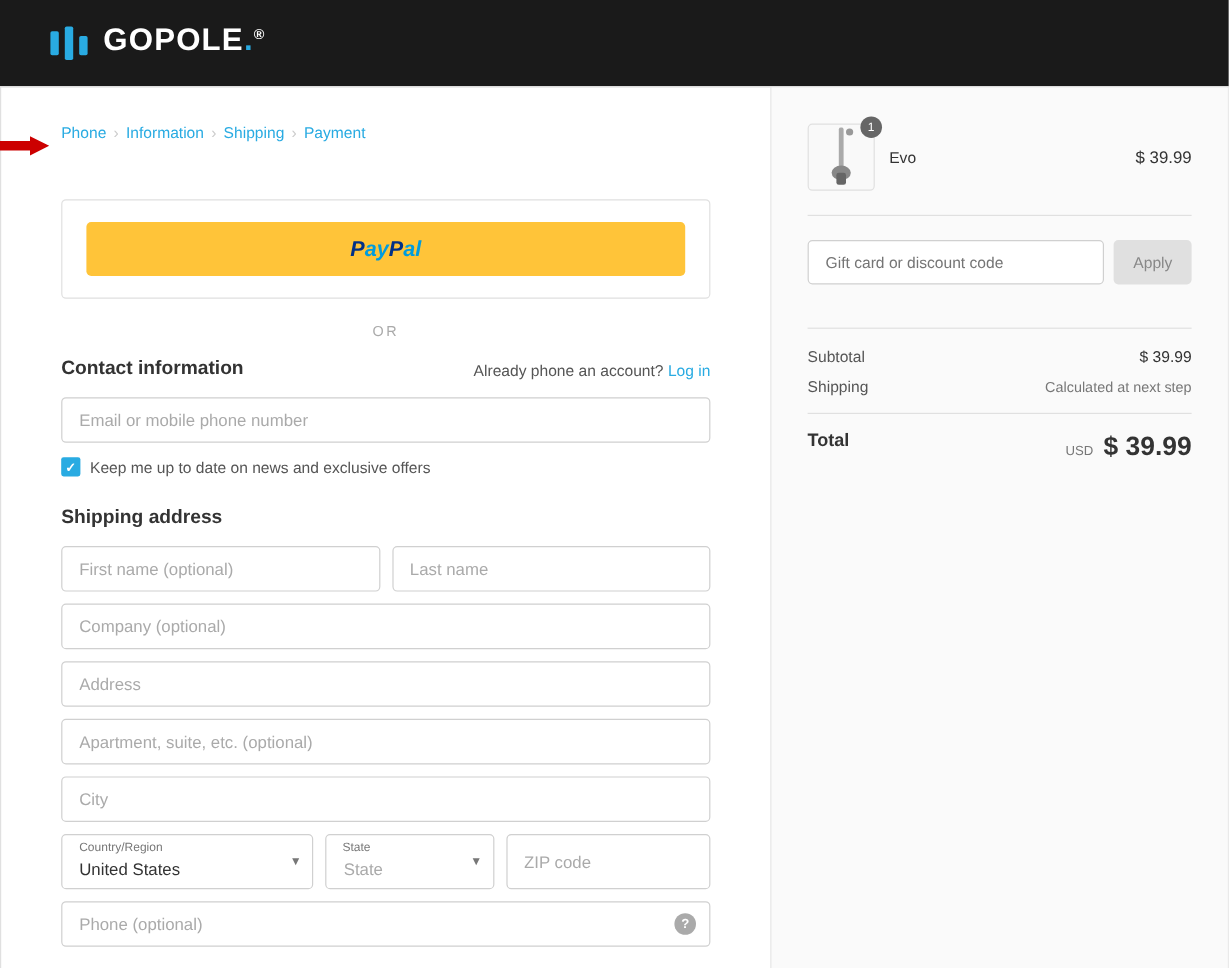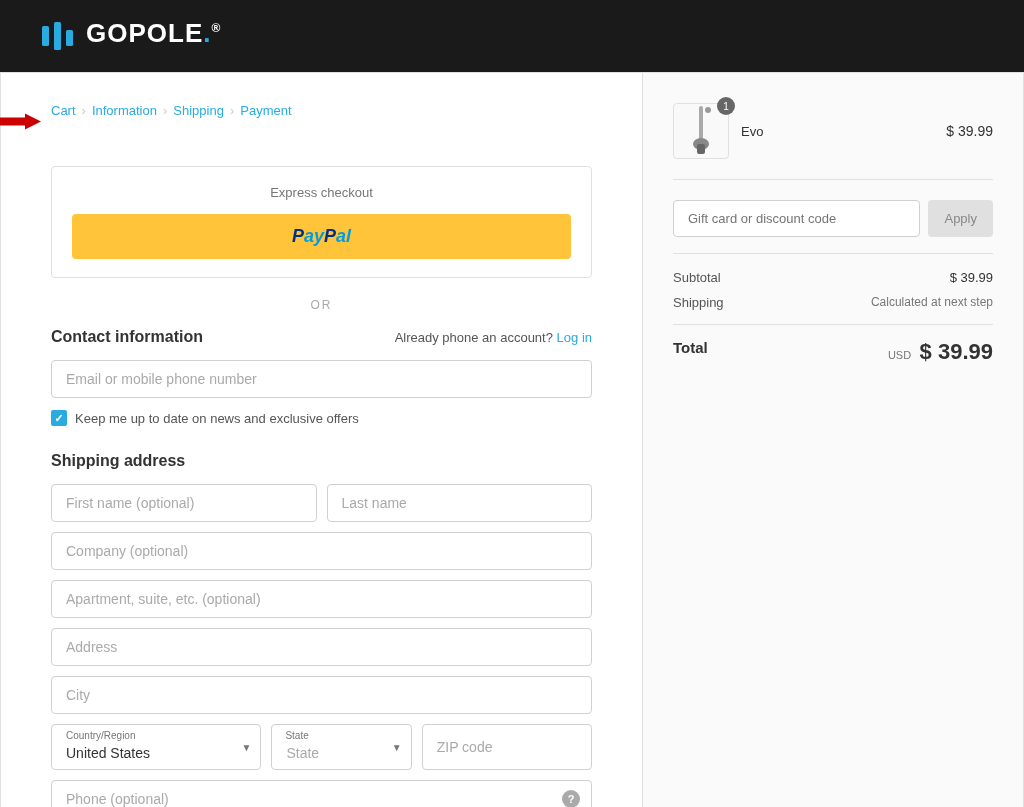--- a/index.html
+++ b/index.html
@@ -69,26 +69,26 @@
 
     
     .product-row { display: flex; align-items: center; justify-content: space-between; margin-bottom: 20px; padding-bottom: 20px; border-bottom: 1px solid #e0e0e0; }
     .product-info { display: flex; align-items: center; gap: 12px; }
     .product-image { position: relative; }
     .product-img-box { width: 56px; height: 56px; border: 1px solid #e0e0e0; border-radius: 4px; background: #f9f9f9; display: flex; align-items: center; justify-content: center; }
     .product-badge { position: absolute; top: -6px; right: -6px; background: #666; color: white; border-radius: 50%; width: 18px; height: 18px; font-size: 10px; display: flex; align-items: center; justify-content: center; }
     .product-name { font-size: 13px; color: #333; font-weight: 500; }
     .product-price { font-size: 14px; color: #333; }
 
-    .discount-row { display: flex; gap: 8px; margin-bottom: 16px; }
+    .discount-row { display: flex; gap: 8px; margin-bottom: 36px; }
     .discount-input { flex: 1; border: 1px solid #d0d0d0; border-radius: 4px; padding: 10px 14px; font-size: 13px; color: #aaa; outline: none; background: white; }
     .btn-apply { background: #e0e0e0; border: none; border-radius: 4px; padding: 10px 16px; font-size: 13px; color: #888; cursor: pointer; }
 
     .totals { border-top: 1px solid #e0e0e0; padding-top: 16px; }
-    .total-row { display: flex; justify-content: space-between; margin-bottom: 10px; font-size: 13px; }
+    .total-row { display: flex; justify-content: space-between; margin-bottom: 10px; font-size: 13px; align-items: flex-end; }
     .total-label { color: #555; }
     .total-value { color: #333; }
     .shipping-value { color: #777; font-size: 12px; }
 
     .grand-total { display: flex; justify-content: space-between; align-items: flex-start; margin-top: 14px; padding-top: 14px; border-top: 1px solid #e0e0e0; }
     .grand-label { font-size: 15px; font-weight: 600; }
     .grand-value { font-size: 22px; font-weight: 700; color: #333; }
     .grand-usd { font-size: 11px; color: #777; margin-right: 4px; font-weight: normal; }
     .grand-dollar { font-size: 16px; }
   </style>
@@ -113,32 +113,31 @@
   <div class="left-panel">
 
     <div style="position:relative; display:flex; align-items:center; margin-bottom:24px;">
 
       <div style="position:absolute; left:-70px; top:50%; transform:translateY(-50%);">
         <svg width="60" height="24" viewBox="0 0 60 24">
           <polygon points="0,8 44,8 44,4 60,12 44,20 44,16 0,16" fill="#cc0000"></polygon>
         </svg>
       </div>
       <nav class="breadcrumb">
-        <a>Cart</a>
+        <a>Phone</a>
         <span class="breadcrumb-sep">›</span>
         <span class="breadcrumb-active">Information</span>
         <span class="breadcrumb-sep">›</span>
         <a>Shipping</a>
         <span class="breadcrumb-sep">›</span>
         <a>Payment</a>
       </nav>
     </div>
 
     <div class="express-checkout">
-      <div class="express-checkout-title">Express checkout</div>
       <div class="express-buttons">
         <button class="btn-paypal">
           <span style="font-style:italic; font-weight:800; font-size:18px;">
             <span style="color:#003087;">P</span><span style="color:#009cde;">ay</span><span style="color:#003087;">P</span><span style="color:#009cde;">al</span>
           </span>
         </button>
       </div>
     </div>
 
     <div class="or-divider">OR</div>
@@ -166,25 +165,25 @@
       <div class="form-row">
         <input class="form-input" type="text" placeholder="First name (optional)" style="">
         <input class="form-input" type="text" placeholder="Last name" style="">
       </div>
 
       <div class="form-group">
         <input class="form-input" type="text" placeholder="Company (optional)" style="">
       </div>
 
       <div class="form-group">
+        <input class="form-input" type="text" placeholder="Address" style="">
+      </div>
+
+      <div class="form-group">
         <input class="form-input" type="text" placeholder="Apartment, suite, etc. (optional)" style="">
-      </div>
-
-      <div class="form-group">
-        <input class="form-input" type="text" placeholder="Address" style="">
       </div>
 
       <div class="form-group">
         <input class="form-input" type="text" placeholder="City" style="">
       </div>
 
       <div class="country-state-row">
         <div class="country-select-wrapper">
           <span class="country-label">Country/Region</span>
           <select class="country-select">

